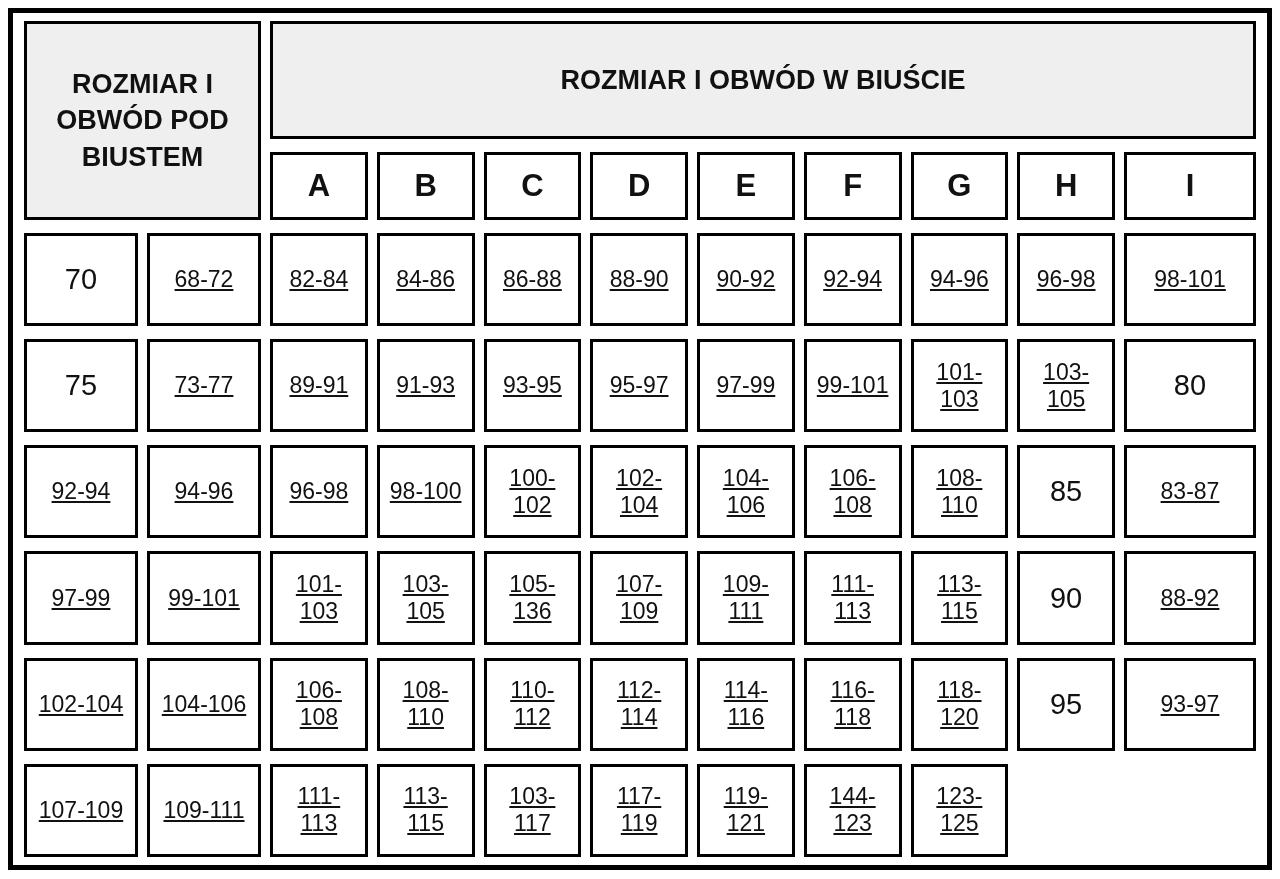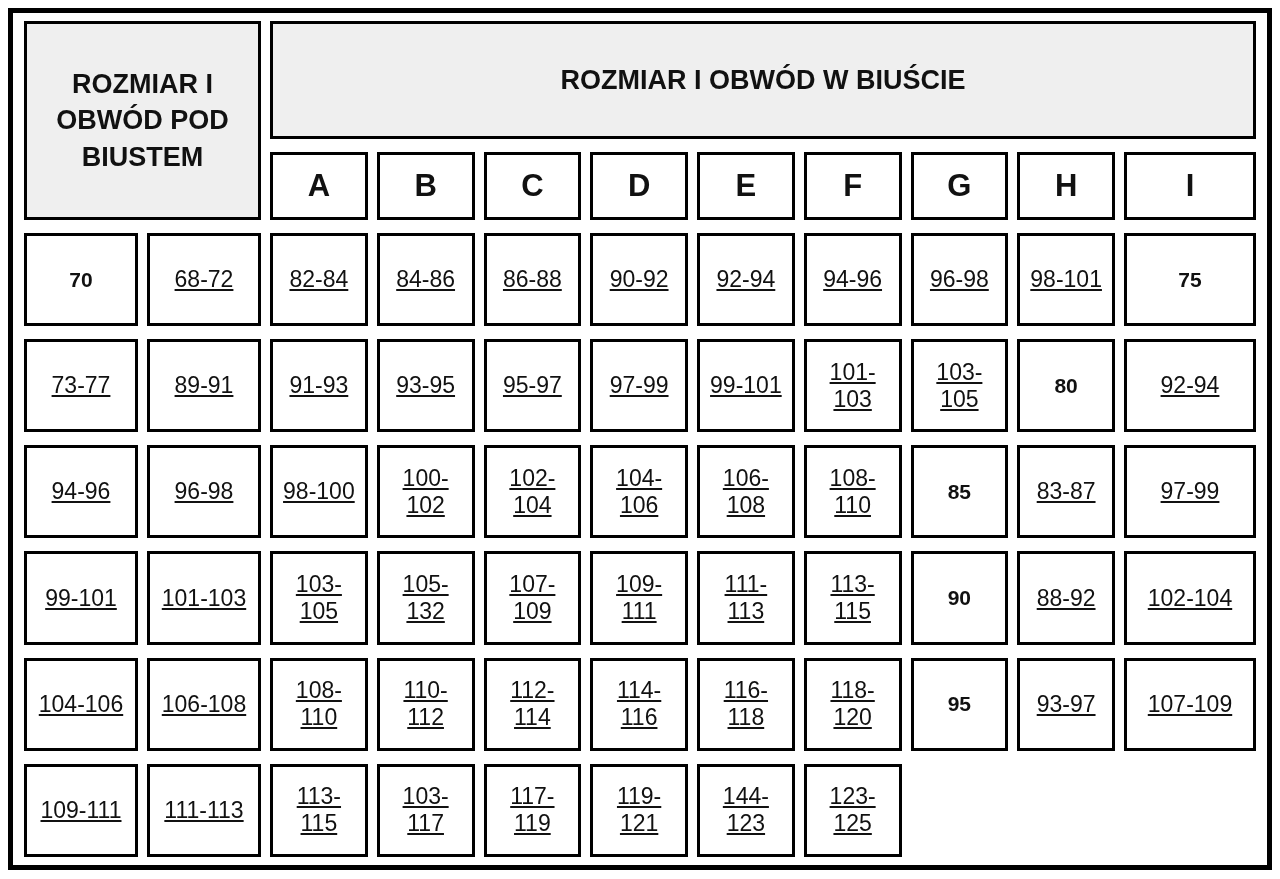--- a/index.html
+++ b/index.html
@@ -36,21 +36,21 @@
   .hdr {
     background: var(--hdr-bg, #efefef);
     font-weight: bold;
     font-size: 27px;
     line-height: 1.35;
   }
   .corner { grid-row: 1 / 3; grid-column: 1 / 3; }
   .corner .inner { max-width: 195px; }
   .banner { grid-row: 1; grid-column: 3 / 12; }
   .letter { font-weight: bold; font-size: 31px; }
-  .size   { font-weight: bold; font-size: 21px; }
+  .size   { font-weight: normal; font-size: 29px; }
   .val    { font-size: 23px; line-height: 1.18; padding: 0 10px; text-decoration: underline; }
 </style>
 </head>
 <body>
 
 <div class="frame">
   <div class="grid">
 
     <div class="cell hdr corner">
       <span class="inner">ROZMIAR I OBWÓD POD BIUSTEM</span>
@@ -67,20 +67,21 @@
     <div class="cell letter">F</div>
     <div class="cell letter">G</div>
     <div class="cell letter">H</div>
     <div class="cell letter">I</div>
 
     <div class="cell size">70</div>
     <div class="cell val">68-72</div>
     <div class="cell val">82-84</div>
     <div class="cell val">84-86</div>
     <div class="cell val">86-88</div>
+    <div class="cell val">88-90</div>
     <div class="cell val">90-92</div>
     <div class="cell val">92-94</div>
     <div class="cell val">94-96</div>
     <div class="cell val">96-98</div>
     <div class="cell val">98-101</div>
 
     <div class="cell size">75</div>
     <div class="cell val">73-77</div>
     <div class="cell val">89-91</div>
     <div class="cell val">91-93</div>
@@ -101,21 +102,21 @@
     <div class="cell val">104-106</div>
     <div class="cell val">106-108</div>
     <div class="cell val">108-110</div>
 
     <div class="cell size">85</div>
     <div class="cell val">83-87</div>
     <div class="cell val">97-99</div>
     <div class="cell val">99-101</div>
     <div class="cell val">101-103</div>
     <div class="cell val">103-105</div>
-    <div class="cell val">105-132</div>
+    <div class="cell val">105-136</div>
     <div class="cell val">107-109</div>
     <div class="cell val">109-111</div>
     <div class="cell val">111-113</div>
     <div class="cell val">113-115</div>
 
     <div class="cell size">90</div>
     <div class="cell val">88-92</div>
     <div class="cell val">102-104</div>
     <div class="cell val">104-106</div>
     <div class="cell val">106-108</div>

